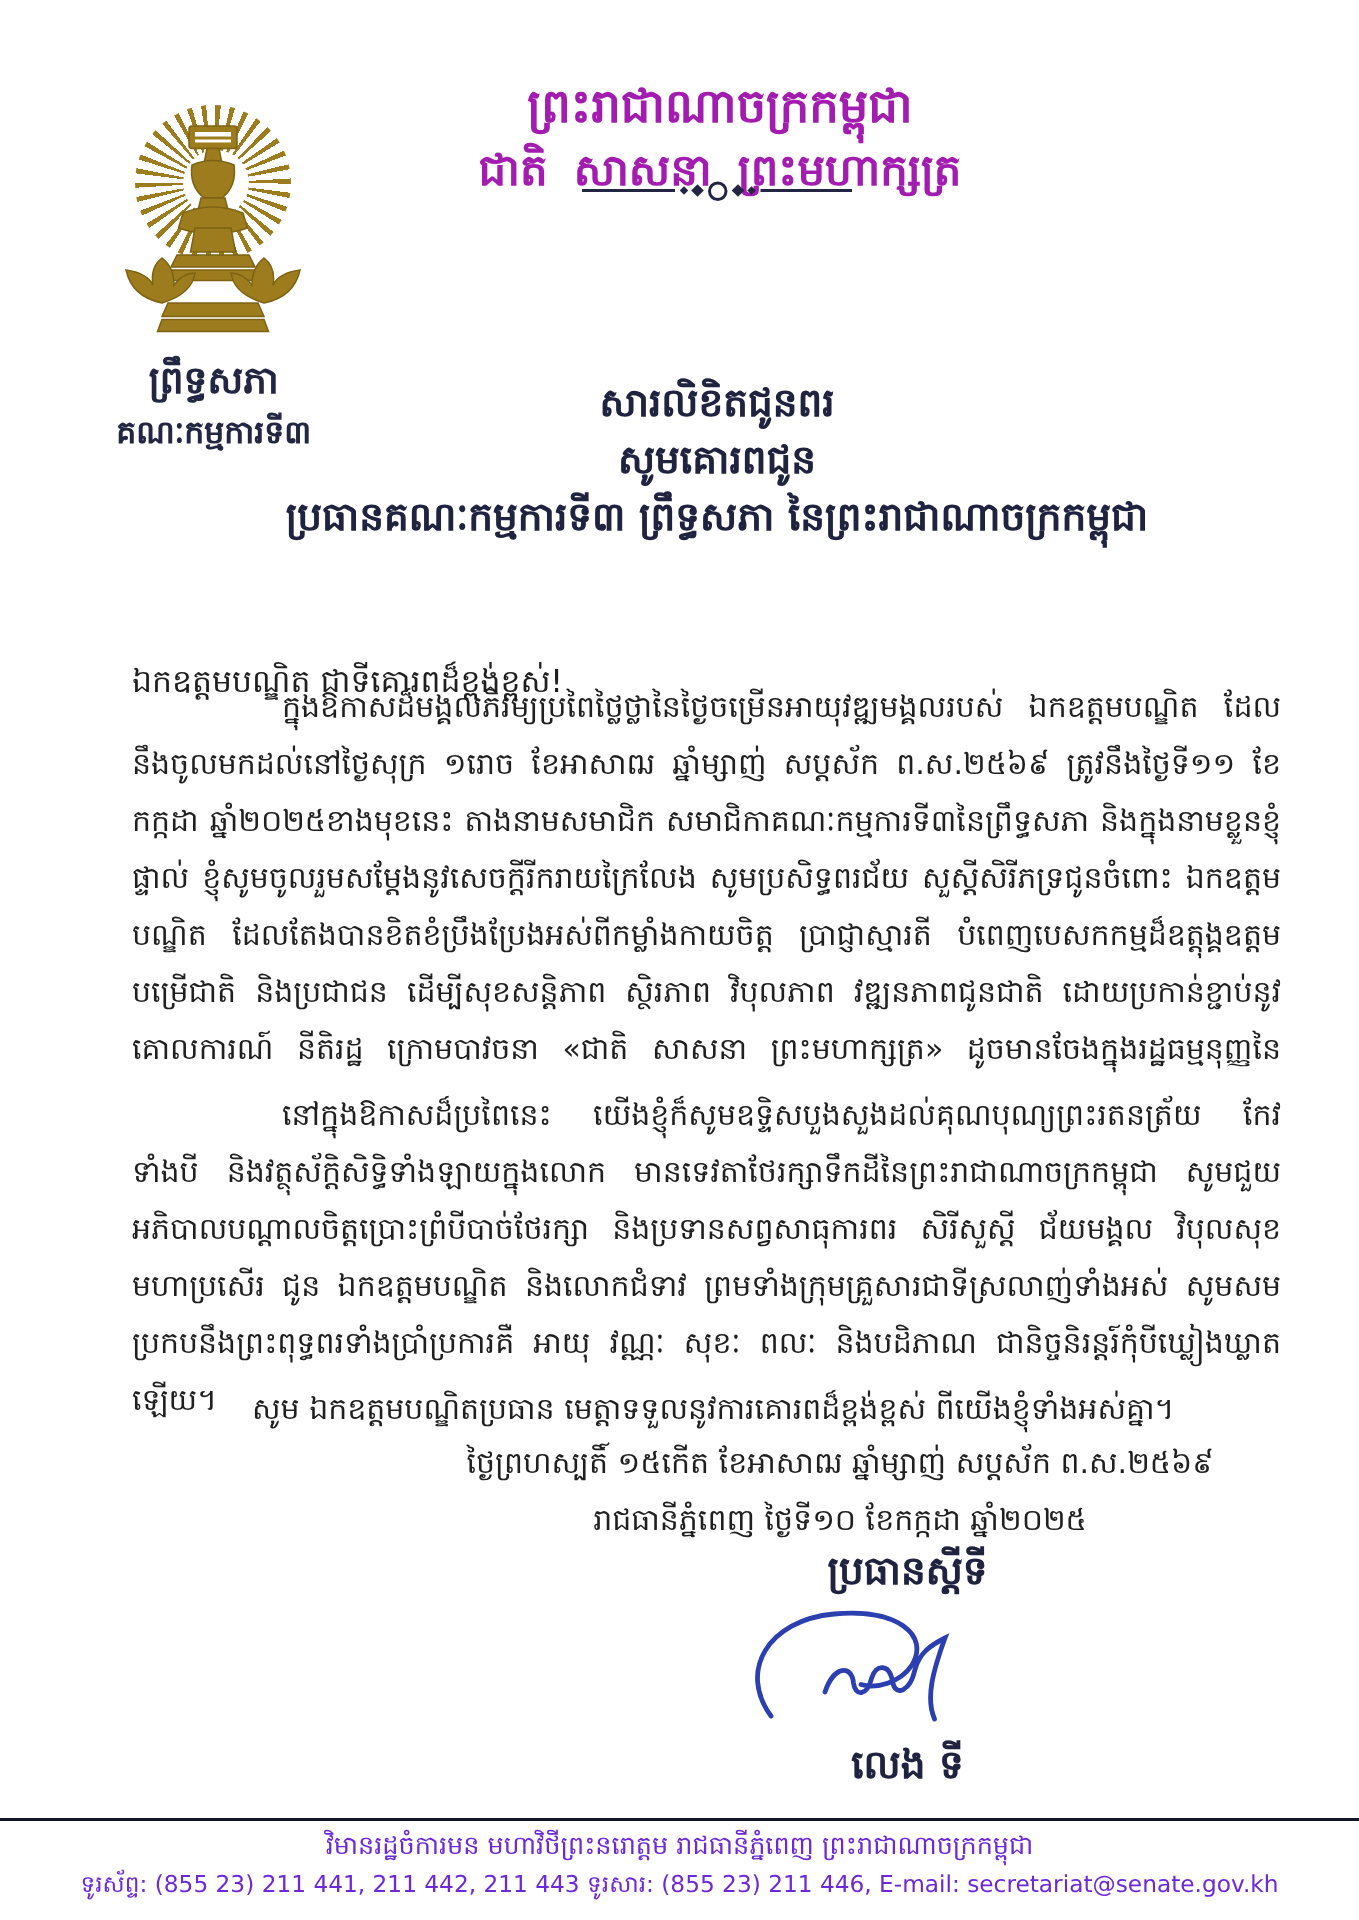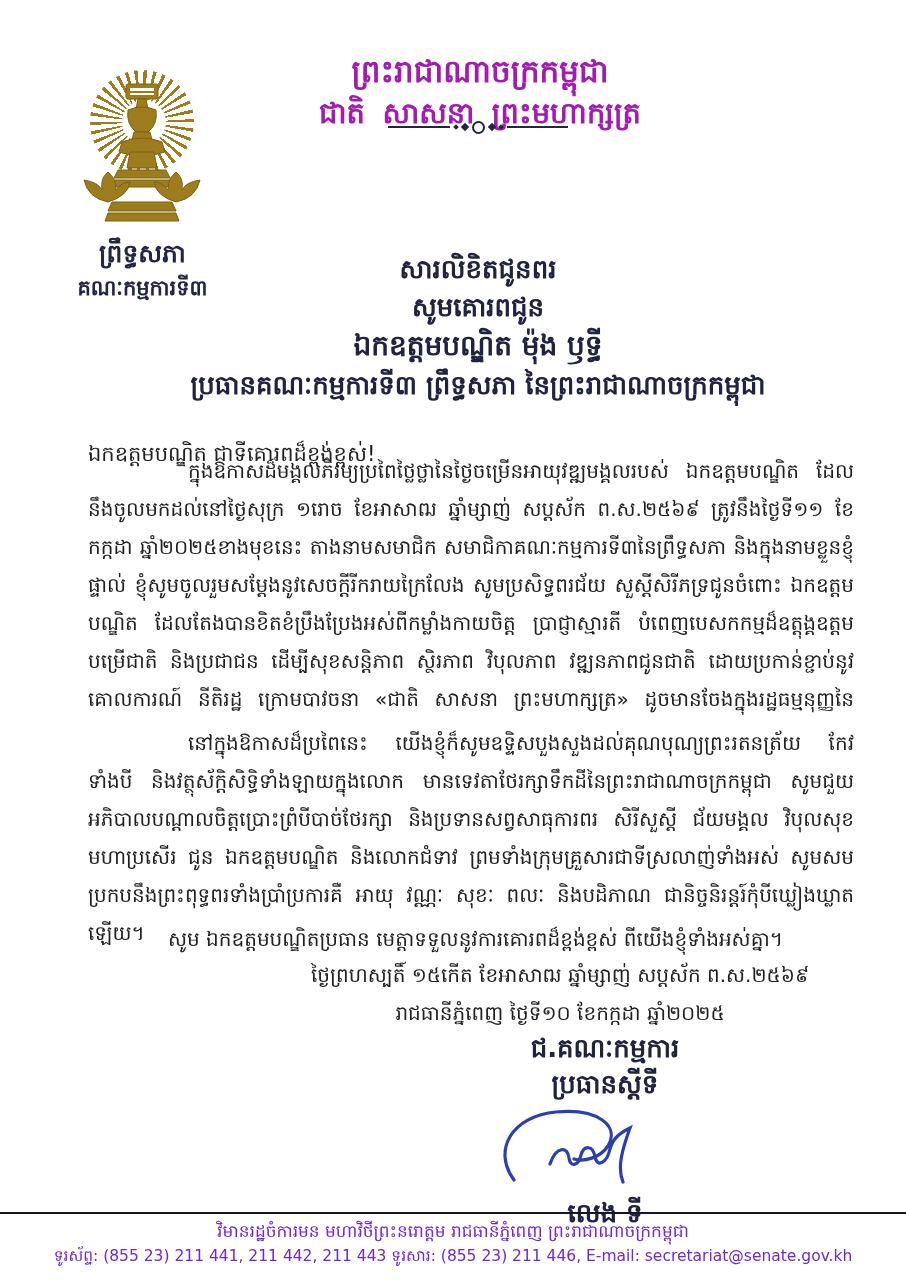--- a/index.html
+++ b/index.html
@@ -100,36 +100,34 @@
     </svg>
   </div>
   <div class="lh-org">
     <div class="o1">ព្រឹទ្ធសភា</div>
     <div class="o2">គណៈកម្មការទី៣</div>
   </div>
 
   <div class="titleblock">
     <div class="t1">សារលិខិតជូនពរ</div>
     <div class="t2">សូមគោរពជូន</div>
-    <div class="t3">ឯកឧត្តមបណ្ឌិត ម៉ុង ឫទ្ធី</div>
     <div class="t4">ប្រធានគណៈកម្មការទី៣ ព្រឹទ្ធសភា នៃព្រះរាជាណាចក្រកម្ពុជា</div>
   </div>
 
   <div class="salutation">ឯកឧត្តមបណ្ឌិត ជាទីគោរពដ៏ខ្ពង់ខ្ពស់!</div>
   <div class="para p1">ក្នុងឱកាសដ៏មង្គលភិរម្យប្រពៃថ្លៃថ្លានៃថ្ងៃចម្រើនអាយុវឌ្ឍមង្គលរបស់ ឯកឧត្តមបណ្ឌិត ដែលនឹងចូលមកដល់នៅថ្ងៃសុក្រ ១រោច ខែអាសាឍ ឆ្នាំម្សាញ់ សប្តស័ក ព.ស.២៥៦៩ ត្រូវនឹងថ្ងៃទី១១ ខែកក្កដា ឆ្នាំ២០២៥ខាងមុខនេះ តាងនាមសមាជិក សមាជិកាគណៈកម្មការទី៣នៃព្រឹទ្ធសភា និងក្នុងនាមខ្លួនខ្ញុំផ្ទាល់ ខ្ញុំសូមចូលរួមសម្ដែងនូវសេចក្ដីរីករាយក្រៃលែង សូមប្រសិទ្ធពរជ័យ សួស្ដីសិរីភទ្រជូនចំពោះ ឯកឧត្តមបណ្ឌិត ដែលតែងបានខិតខំប្រឹងប្រែងអស់ពីកម្លាំងកាយចិត្ត ប្រាជ្ញាស្មារតី បំពេញបេសកកម្មដ៏ឧត្តុង្គឧត្តម បម្រើជាតិ និងប្រជាជន ដើម្បីសុខសន្តិភាព ស្ថិរភាព វិបុលភាព វឌ្ឍនភាពជូនជាតិ ដោយប្រកាន់ខ្ជាប់នូវគោលការណ៍ នីតិរដ្ឋ ក្រោមបាវចនា «ជាតិ សាសនា ព្រះមហាក្សត្រ» ដូចមានចែងក្នុងរដ្ឋធម្មនុញ្ញនៃព្រះរាជាណាចក្រកម្ពុជា។</div>
   <div class="para p2">នៅក្នុងឱកាសដ៏ប្រពៃនេះ យើងខ្ញុំក៏សូមឧទ្ទិសបួងសួងដល់គុណបុណ្យព្រះរតនត្រ័យ កែវទាំងបី និងវត្ថុស័ក្ដិសិទ្ធិទាំងឡាយក្នុងលោក មានទេវតាថែរក្សាទឹកដីនៃព្រះរាជាណាចក្រកម្ពុជា សូមជួយអភិបាលបណ្ដាលចិត្តប្រោះព្រំបីបាច់ថែរក្សា និងប្រទានសព្វសាធុការពរ សិរីសួស្ដី ជ័យមង្គល វិបុលសុខមហាប្រសើរ ជូន ឯកឧត្តមបណ្ឌិត និងលោកជំទាវ ព្រមទាំងក្រុមគ្រួសារជាទីស្រលាញ់ទាំងអស់ សូមសមប្រកបនឹងព្រះពុទ្ធពរទាំងប្រាំប្រការគឺ អាយុ វណ្ណៈ សុខៈ ពលៈ និងបដិភាណ ជានិច្ចនិរន្តរ៍កុំបីឃ្លៀងឃ្លាតឡើយ។</div>
   <div class="para p3">សូម ឯកឧត្តមបណ្ឌិតប្រធាន មេត្តាទទួលនូវការគោរពដ៏ខ្ពង់ខ្ពស់ ពីយើងខ្ញុំទាំងអស់គ្នា។</div>
 
   <div class="dateline">
     <div>ថ្ងៃព្រហស្បតិ៍ ១៥កើត ខែអាសាឍ ឆ្នាំម្សាញ់ សប្តស័ក ព.ស.២៥៦៩</div>
     <div>រាជធានីភ្នំពេញ ថ្ងៃទី១០ ខែកក្កដា ឆ្នាំ២០២៥</div>
   </div>
 
   <div class="sigblock">
-    <div class="s1">ជ.គណៈកម្មការ</div>
     <div class="s2">ប្រធានស្ដីទី</div>
     <div class="sig-ink">
       <svg width="230" height="92" viewBox="0 0 230 92">
         <path d="M24,76 C2,46 22,12 66,8 C108,4 130,22 118,42 C110,54 94,58 84,55
                  M60,60 C66,42 78,42 79,54 C80,63 88,63 91,51 C94,41 103,41 105,53
                  C107,64 117,59 120,45 C123,34 130,29 140,24
                  C132,46 127,64 133,78" fill="none" stroke="#2b3fb0" stroke-width="3.2" stroke-linecap="round"></path>
       </svg>
     </div>
     <div class="s3">លេង ទី</div>

